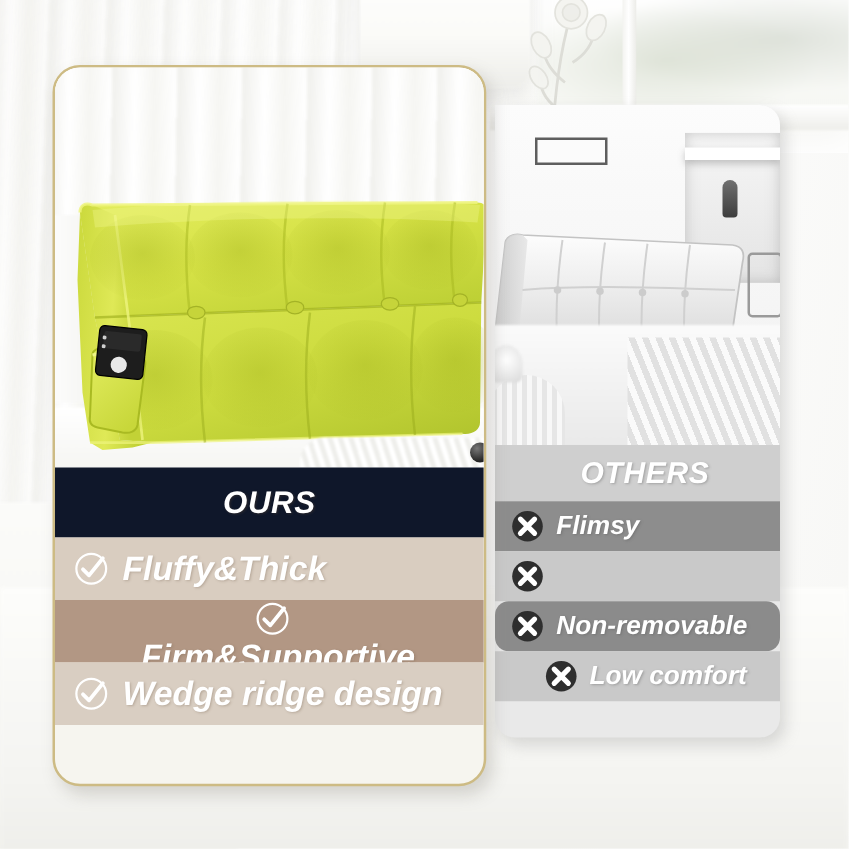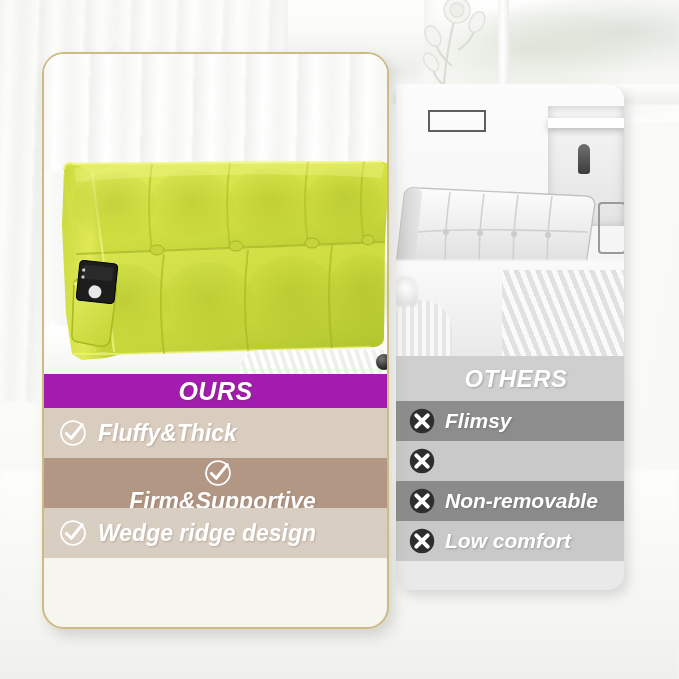--- a/index.html
+++ b/index.html
@@ -163,26 +163,26 @@
   .row-head .row-label {
     font-weight: bold;
     font-style: italic;
     font-size: 25px;
     letter-spacing: .5px;
     text-shadow: 1px 1px 2px rgba(90,70,50,.35);
   }
   .row-label {
     color: #ffffff;
     font-style: italic;
-    font-size: 23px;
+    font-size: 27px;
     font-weight: bold;
     text-shadow: 1px 1px 2px rgba(110,90,70,.30);
     white-space: nowrap;
   }
-  .ours-rows .row:nth-child(1) { background: #a21caf; height: 34px; }
+  .ours-rows .row:nth-child(1) { background: #0f172a; height: 56px; }
   .ours-rows .row:nth-child(2) { background: #d9cdc0; }
   .ours-rows .row:nth-child(3) { background: #b29784; flex-direction: column; }
   .ours-rows .row:nth-child(4) { background: #d9cec2; }
   .ours-rows .row:nth-child(5) { background: #b91c1c; }
 
   .ic-check { width: 30px; height: 30px; margin-right: 10px; flex: 0 0 auto; }
   .ic-x     { width: 28px; height: 28px; margin-right: 9px; flex: 0 0 auto; }
 
   
   #card-others {
@@ -250,22 +250,22 @@
     border:2px solid #9a9a9a; border-radius:4px;
     background:transparent; filter: blur(.4px);
   }
 
   .others-rows { position: absolute; left:0; right:0; top:272px; bottom:0; }
   .others-rows .row { padding-left: 12px; height: 40px; }
   .others-rows .row-head { height: 45px; }
   .others-rows .row:nth-child(1) { background: #cfcfcf; }
   .others-rows .row:nth-child(2) { background: #8d8d8d; }
   .others-rows .row:nth-child(3) { background: #c9c9c9; }
-  .others-rows .row:nth-child(4) { background: #8b8b8b; }
-  .others-rows .row:nth-child(5) { background: #c9c9c9; }
+  .others-rows .row:nth-child(4) { background: #8b8b8b; border-radius: 11px; }
+  .others-rows .row:nth-child(5) { background: #c9c9c9; justify-content: center; }
   .others-rows .row-label { font-size: 21px; text-shadow: 1px 1px 2px rgba(80,80,80,.35); }
   .others-rows .row-head .row-label { font-size: 24px; }
 </style>
 </head>
 <body>
 
 <div id="scene">
 
   <div class="bg-layer bg-wall"></div>
   <div class="bg-layer bg-curtain"></div>

